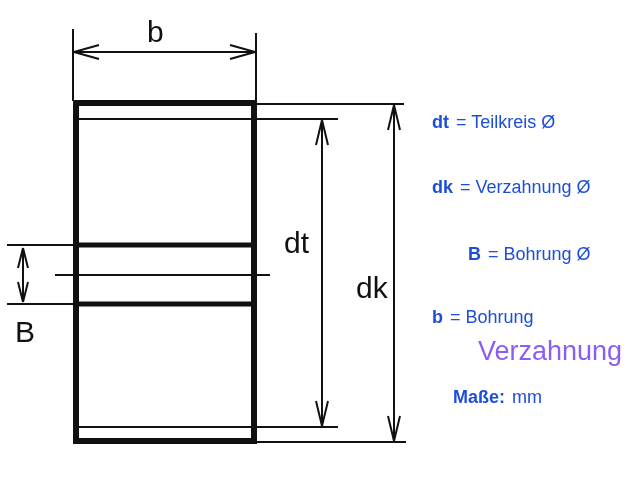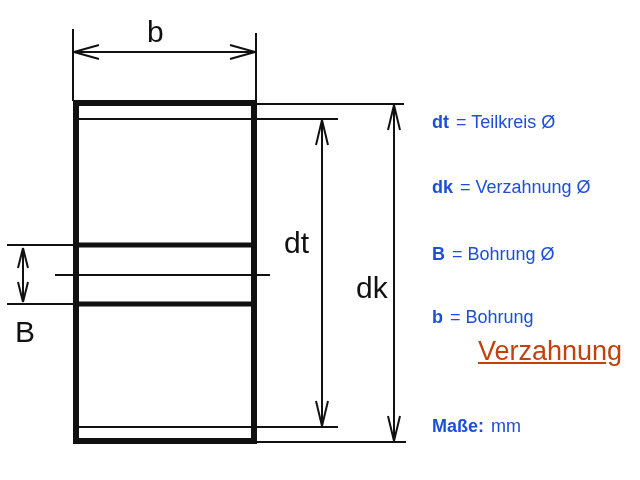--- a/index.html
+++ b/index.html
@@ -41,23 +41,22 @@
     margin-right: 7px;
   }
   .legend-row .rest {
     font-weight: normal;
   }
   .legend-wrap {
     position: absolute;
     left: 478px;
     font-size: 27px;
     line-height: 1;
-    color: #c2410c;
+    color: #8b5cf6;
     white-space: nowrap;
-    text-decoration: underline;
   }
 </style>
 </head>
 <body>
 
 <div class="canvas">
 
   <svg class="drawing-svg" width="640" height="480" viewBox="0 0 640 480">
     <g stroke="#111111" fill="none" stroke-linecap="butt">
 
@@ -99,25 +98,25 @@
   <div class="dim-label" style="left:356px; top:273px;">dk</div>
   <div class="dim-label" style="left:15px; top:317px;">B</div>
 
   <div>
     <div class="legend-row" style="top:113px;">
       <b>dt</b><span class="rest">= Teilkreis Ø</span>
     </div>
     <div class="legend-row" style="top:178px;">
       <b>dk</b><span class="rest">= Verzahnung Ø</span>
     </div>
-    <div class="legend-row" style="top:245px;">
+    <div class="legend-row" style="top:245px;margin-left:36px;">
       <b>B</b><span class="rest">= Bohrung Ø</span>
     </div>
     <div class="legend-row" style="top:308px;">
       <b>b</b><span class="rest">= Bohrung</span>
     </div>
     <div class="legend-wrap" style="top:338px;">Verzahnung</div>
-    <div class="legend-row" style="top:417px;">
+    <div class="legend-row" style="top:388px;margin-left:21px;">
       <b>Maße:</b><span class="rest">mm</span>
     </div>
   </div>
 
 </div>
 
 </body></html>

